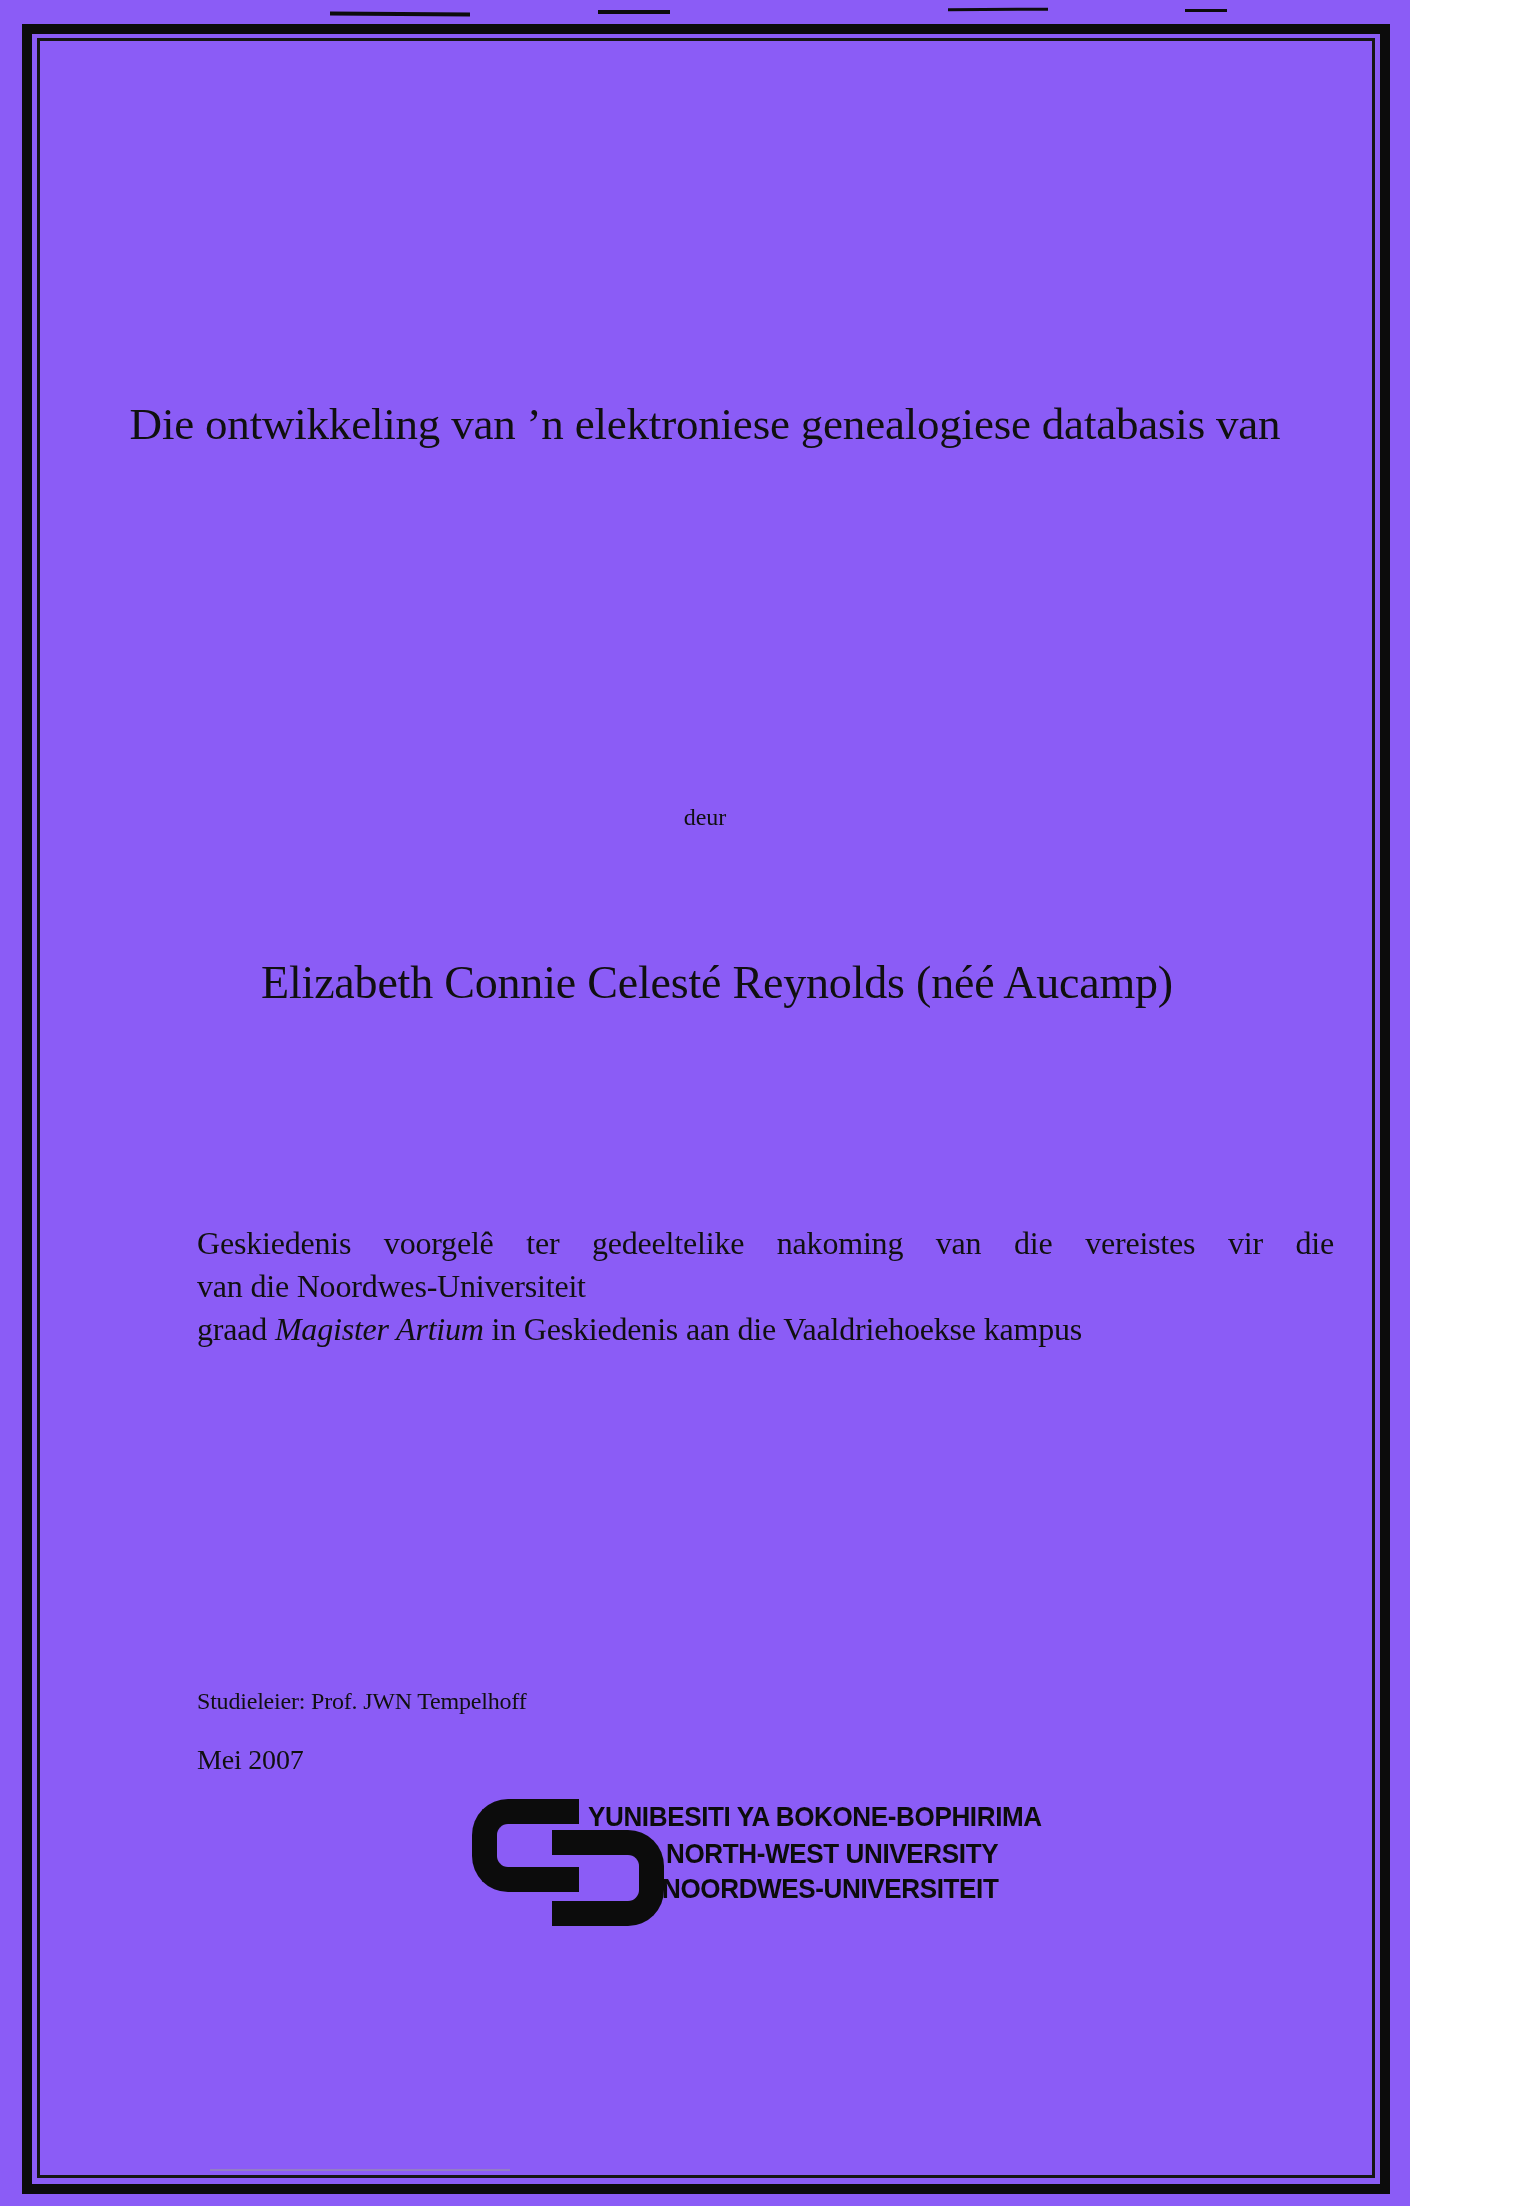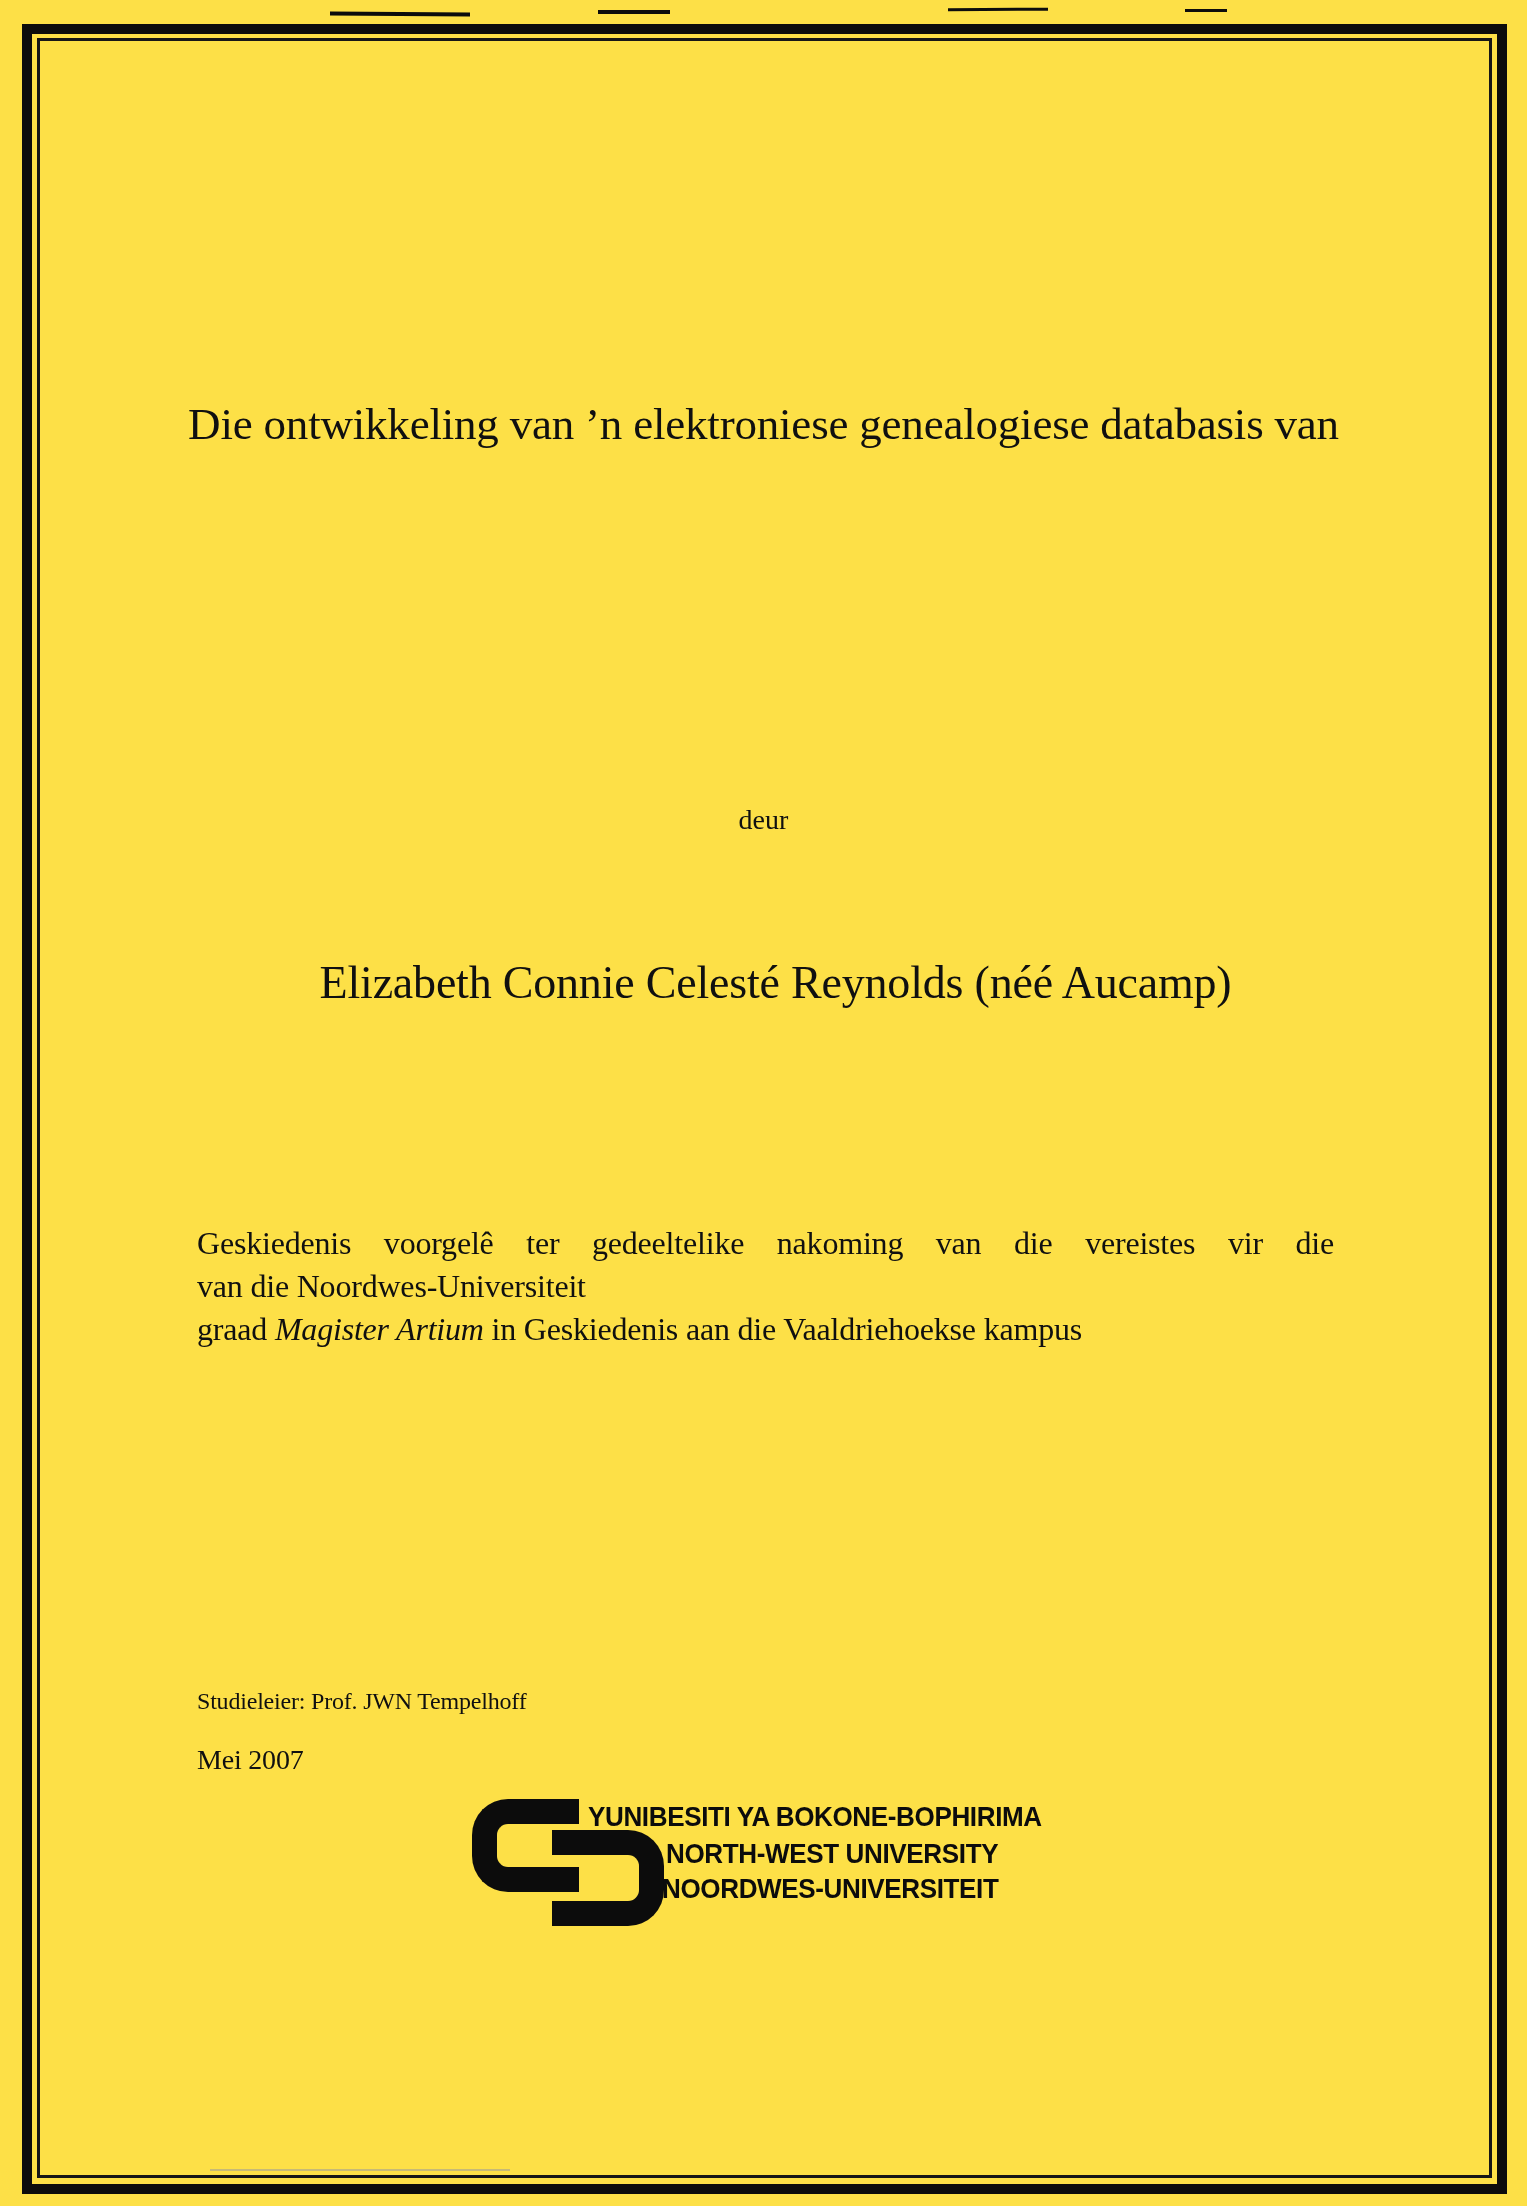--- a/index.html
+++ b/index.html
@@ -1,19 +1,19 @@
 <!DOCTYPE html>
 <html><head>
 <meta charset="utf-8">
 <style>
   html,body{margin:0;padding:0;background:#ffffff;}
   .page{
     position:relative;
-    width:1527px;height:2206px;
-    background:#fde047;
+    width:1410px;height:2206px;
+    background:#8b5cf6;
     color:#101010;
     font-family:"Liberation Serif",serif;
     overflow:hidden;
   }
   
   .frame-outer{
     position:absolute;left:22px;top:24px;right:20px;bottom:12px;
     border:10px solid #0c0c0c;
   }
   .frame-inner{
@@ -33,21 +33,21 @@
     text-align:center;
     font-size:45px;
     letter-spacing:-0.2px;
     white-space:nowrap;
   }
   .t1{top:398px;}
   .t2{top:473px;}
 
   .deur{
     position:absolute;left:0;right:0;top:804px;
-    text-align:center;font-size:28px;
+    text-align:center;font-size:24px;
   }
   .author{
     position:absolute;left:0;right:0;top:956px;
     text-align:center;font-size:46px;
     letter-spacing:-0.2px;
     margin-left:24px;
   }
 
   .statement{
     position:absolute;left:197px;top:1222px;width:1137px;

